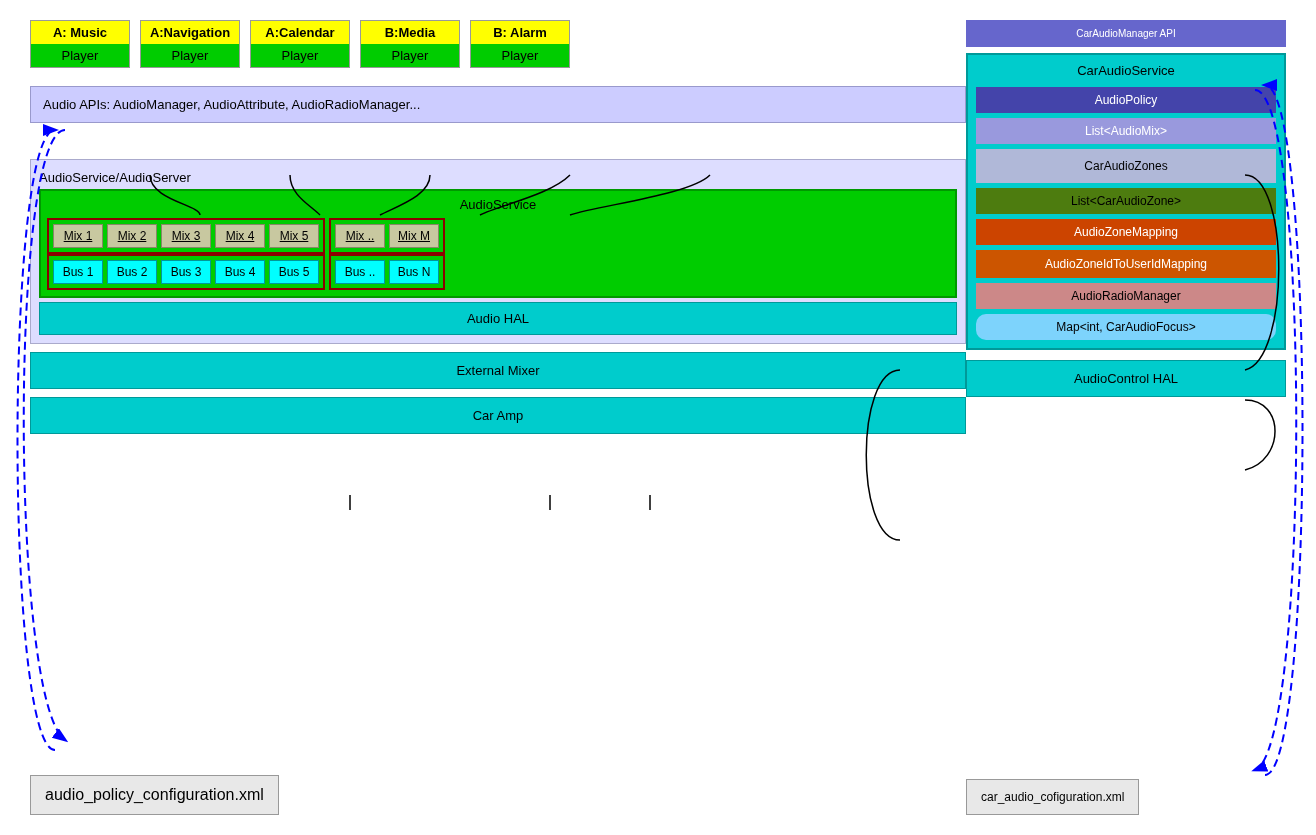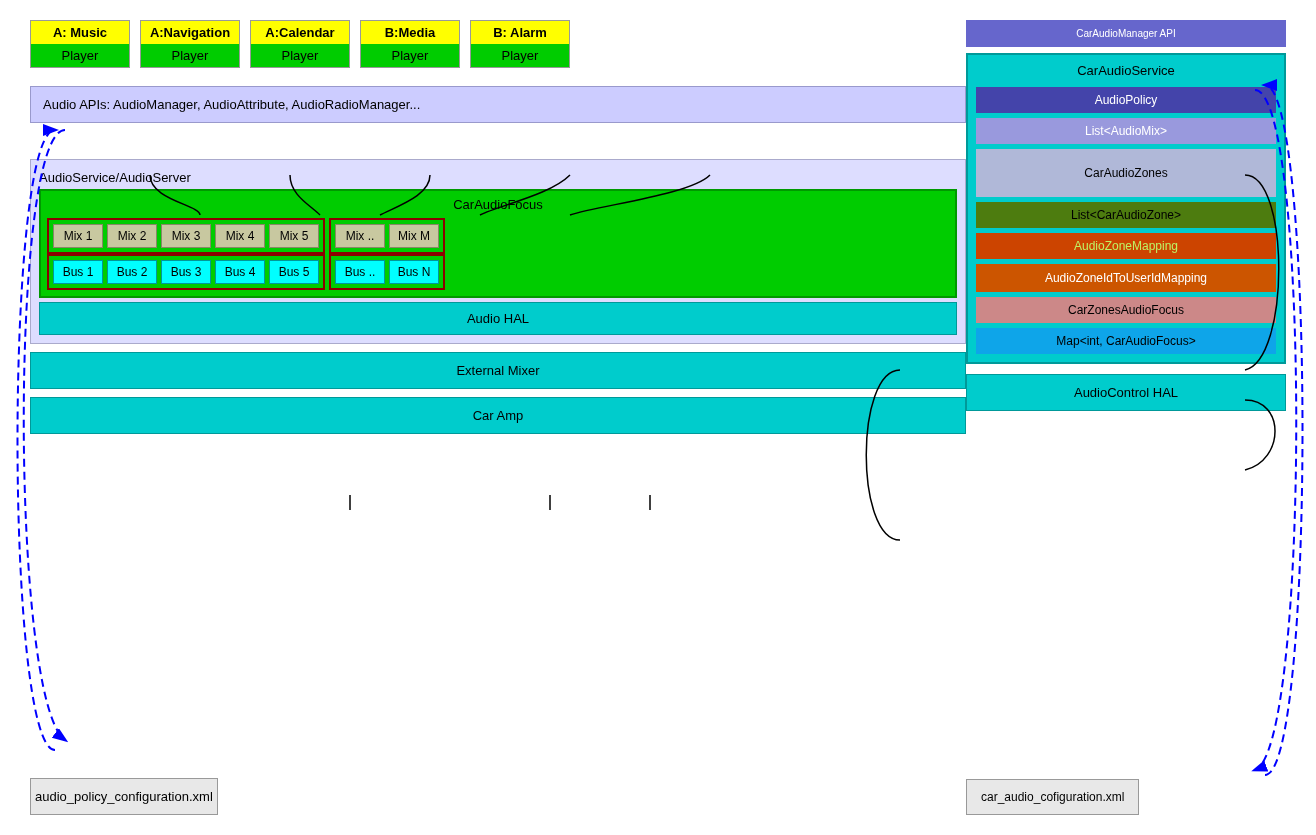--- a/index.html
+++ b/index.html
@@ -92,20 +92,21 @@
       gap: 4px;
     }
 
     .mix-box {
       background: #c8c8a0;
       border: 1px solid #888866;
       padding: 4px 8px;
       font-size: 12px;
       min-width: 50px;
       text-align: center;
+      text-decoration: underline;
     }
 
     .mix-group2-border {
       border: 2px solid darkred;
       padding: 4px;
       display: flex;
       gap: 4px;
     }
 
     .bus-group-border {
@@ -152,22 +153,22 @@
       background: #00cccc;
       border: 1px solid #009999;
       padding: 10px;
       text-align: center;
       font-size: 13px;
     }
 
     .xml-box-left {
       border: 1px solid #999;
       background: #e8e8e8;
-      padding: 10px 4px;
-      font-size: 13px;
+      padding: 10px 14px;
+      font-size: 16px;
       display: inline-block;
       margin-top: 10px;
     }
 
     
     .right-panel {
       width: 320px;
       display: flex;
       flex-direction: column;
       gap: 6px;
@@ -208,35 +209,35 @@
     .list-audio-mix-box {
       background: #9999dd;
       color: white;
       padding: 6px;
       text-align: center;
       font-size: 12px;
     }
 
     .car-audio-zones-box {
       background: #b0b8d8;
-      padding: 17px;
+      padding: 10px;
       text-align: center;
       font-size: 12px;
     }
 
     .list-car-audio-zone-box {
       background: #4d7c0f;
       padding: 6px;
       text-align: center;
       font-size: 12px;
     }
 
     .audio-zone-mapping-box {
       background: #cc4400;
-      color: #bef264;
+      color: #ffffff;
       padding: 6px;
       text-align: center;
       font-size: 12px;
     }
 
     .audio-zone-id-mapping-box {
       background: #cc5500;
       color: white;
       padding: 7px;
       text-align: center;
@@ -244,24 +245,25 @@
     }
 
     .car-zones-audio-focus-box {
       background: #cc8888;
       padding: 6px;
       text-align: center;
       font-size: 12px;
     }
 
     .map-int-car-audio-focus-box {
-      background: #0ea5e9;
-      padding: 6px;
-      text-align: center;
-      font-size: 12px;
+      background: #7dd3fc;
+      padding: 6px;
+      text-align: center;
+      font-size: 12px;
+      border-radius: 10px;
     }
 
     .audio-control-hal-box {
       background: #00cccc;
       border: 1px solid #009999;
       padding: 10px;
       text-align: center;
       font-size: 13px;
       margin-top: 4px;
     }
@@ -320,21 +322,21 @@
     </div>
 
     <div class="audio-apis-box">
       <span>Audio APIs: AudioManager, AudioAttribute, AudioRadioManager...</span>
     </div>
 
     <div style="background:#ddddff; border:1px solid #aaaacc; padding:8px; position:relative;margin-top:24px;">
       <div class="audioservice-label">AudioService/AudioServer</div>
 
       <div class="audio-server-outer">
-        <div class="audioflinger-label">CarAudioFocus</div>
+        <div class="audioflinger-label">AudioService</div>
 
         <div class="mix-all-row">
           <div class="mix-group-border">
             <div class="mix-box">Mix 1</div>
             <div class="mix-box">Mix 2</div>
             <div class="mix-box">Mix 3</div>
             <div class="mix-box">Mix 4</div>
             <div class="mix-box">Mix 5</div>
           </div>
           <div class="mix-group2-border">
@@ -398,21 +400,21 @@
       <div class="list-car-audio-zone-box">
         <span>List&lt;CarAudioZone&gt;</span>
       </div>
       <div class="audio-zone-mapping-box">
         <span>AudioZoneMapping</span>
       </div>
       <div class="audio-zone-id-mapping-box">
         <span>AudioZoneIdToUserIdMapping</span>
       </div>
       <div class="car-zones-audio-focus-box">
-        <span>CarZonesAudioFocus</span>
+        <span>AudioRadioManager</span>
       </div>
       <div class="map-int-car-audio-focus-box">
         <span>Map&lt;int, CarAudioFocus&gt;</span>
       </div>
     </div>
 
     <div class="audio-control-hal-box">
       <span>AudioControl HAL</span>
     </div>
 

